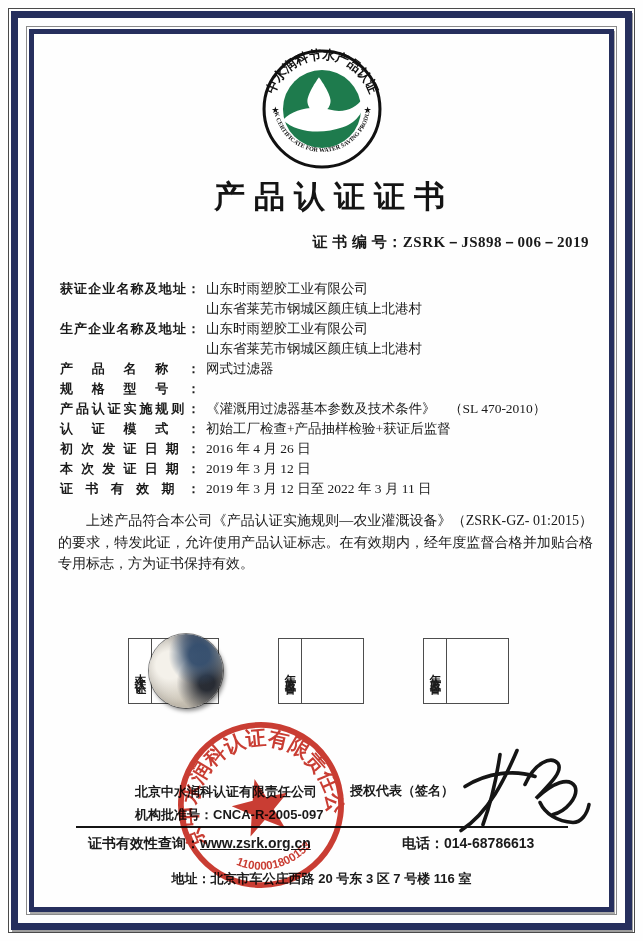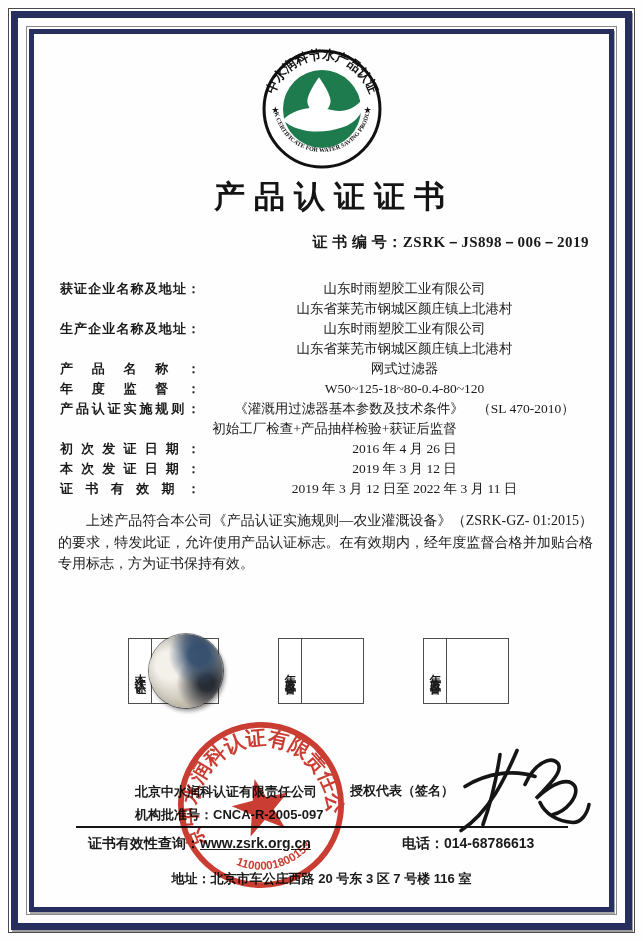--- a/index.html
+++ b/index.html
@@ -17,21 +17,21 @@
   .logo { position:absolute; top:48px; left:50%; transform:translateX(-50%); width:122px; height:122px; }
 
   
   .title { position:absolute; top:176px; width:100%; text-align:center; font-size:31px; font-weight:bold; letter-spacing:9px; padding-left:25px; font-family:"Liberation Sans","DejaVu Sans",sans-serif; color:#141414; }
   .certno { position:absolute; top:233px; right:54px; font-size:15px; font-weight:bold; letter-spacing:.5px;text-align:right; }
 
   
   .fields { position:absolute; top:252px; left:60px; right:40px; font-size:13.5px;margin-top:27px; }
   .frow { display:flex; line-height:20px; }
   .flabel { width:140px; flex:0 0 140px; font-weight:bold; text-align:justify; text-align-last:justify; font-family:"Liberation Sans","DejaVu Sans",sans-serif; font-size:13px; }
-  .fvalue { flex:1; white-space:pre-line; padding-left:6px;text-align:center; }
+  .fvalue { flex:1; white-space:pre-line; padding-left:6px; }
 
   
   .statement { position:absolute; top:510px; left:58px; right:50px; font-size:14px; line-height:21.5px; text-indent:2em; text-align:justify; }
 
   
   .box { position:absolute; top:638px; height:66px; border:1.5px solid #4d4d4d; display:flex; background:#fff; }
   .box1 { left:128px; width:91px; }
   .box2 { left:278px; width:86px; }
   .box3 { left:423px; width:86px; }
   .box-col { width:23px; border-right:1.5px solid #4d4d4d; display:flex; align-items:center; justify-content:center; }
@@ -104,28 +104,28 @@
     <div class="frow">
       <span class="flabel">生产企业名称及地址：</span>
       <span class="fvalue">山东时雨塑胶工业有限公司
 山东省莱芜市钢城区颜庄镇上北港村</span>
     </div>
     <div class="frow">
       <span class="flabel">产品名称：</span>
       <span class="fvalue">网式过滤器</span>
     </div>
     <div class="frow">
-      <span class="flabel">年度监督：</span>
-      <span class="fvalue">W50~125-18~80-0.4-80~120</span>
+      <span class="flabel">规格型号：</span>
     </div>
     <div class="frow">
       <span class="flabel">产品认证实施规则：</span>
       <span class="fvalue">《灌溉用过滤器基本参数及技术条件》　（SL 470-2010）</span>
     </div>
     <div class="frow">
+      <span class="flabel">认证模式：</span>
       <span class="fvalue">初始工厂检查+产品抽样检验+获证后监督</span>
     </div>
     <div class="frow">
       <span class="flabel">初次发证日期：</span>
       <span class="fvalue">2016 年 4 月 26 日</span>
     </div>
     <div class="frow">
       <span class="flabel">本次发证日期：</span>
       <span class="fvalue">2019 年 3 月 12 日</span>
     </div>

